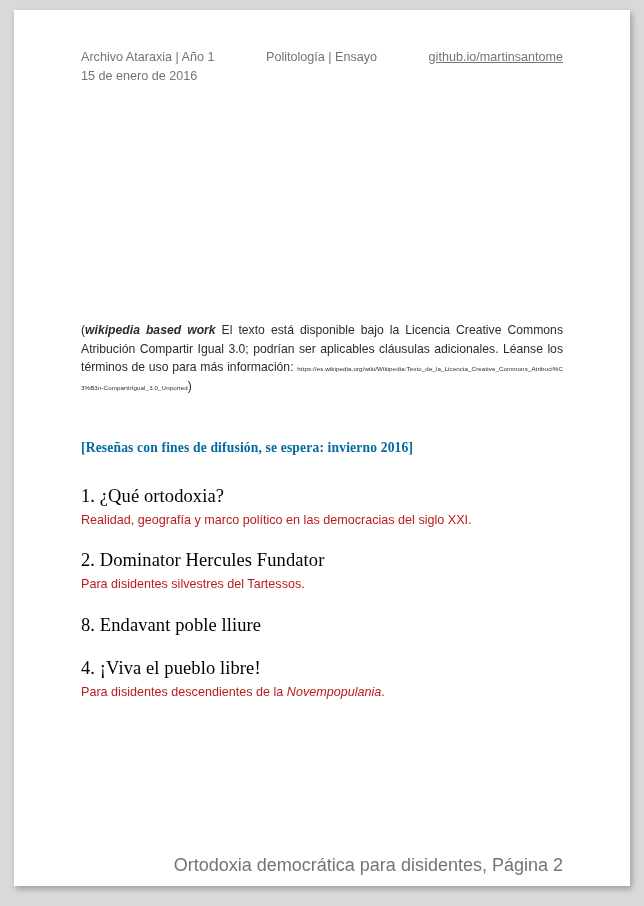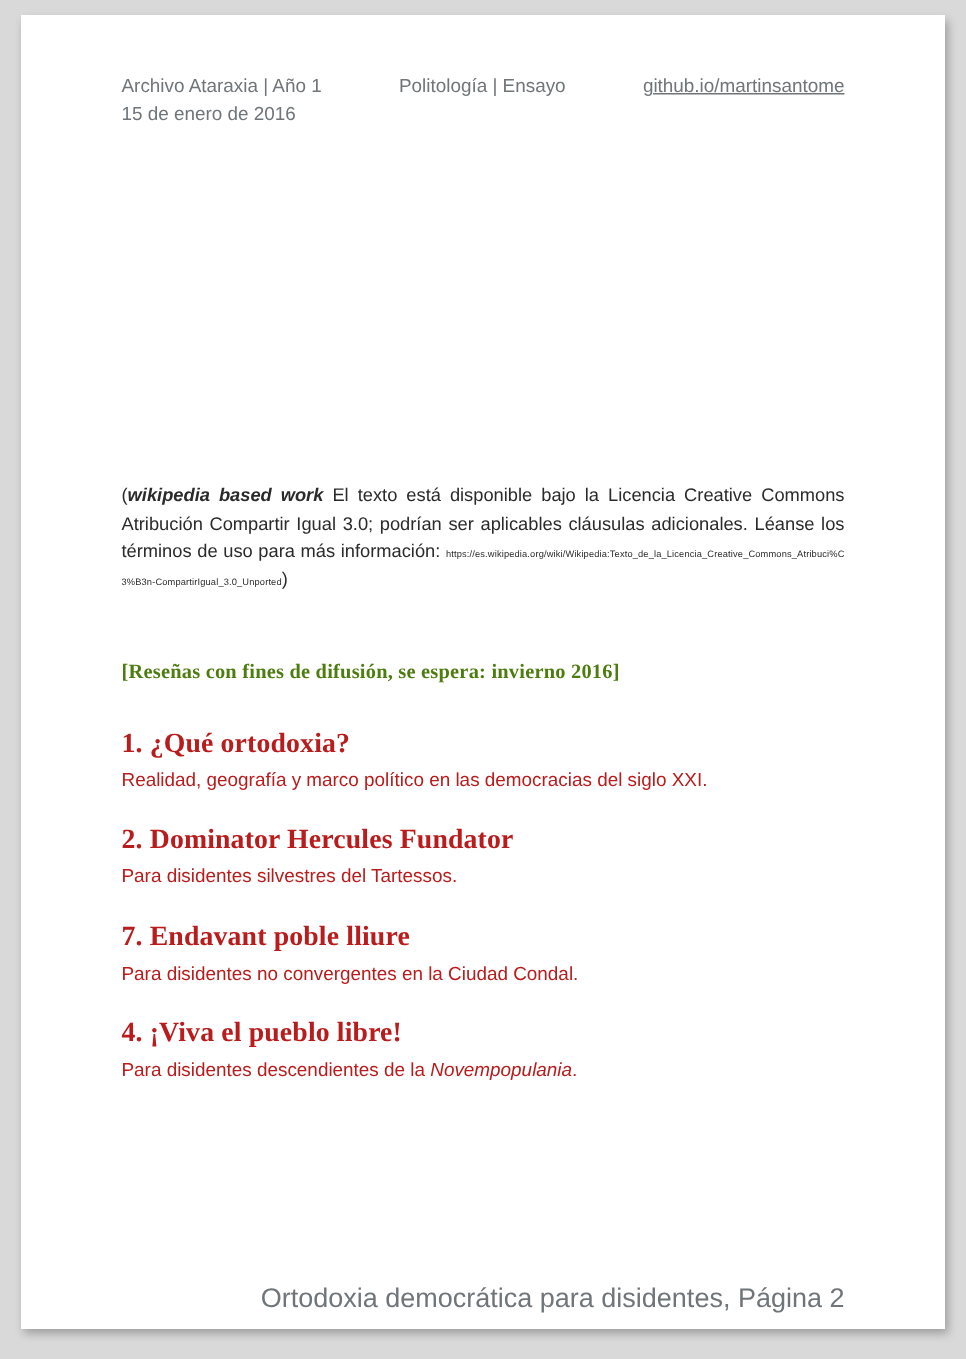--- a/index.html
+++ b/index.html
@@ -83,39 +83,39 @@
 
   
   .notice {
     position: absolute;
     top: 430px;
     left: 0;
     width: 482px;
     font-family: "Liberation Serif", serif;
     font-weight: bold;
     font-size: 13.6px;
-    color: #4d7c0f;
+    color: #0369a1;
     letter-spacing: 0.15px;
   }
 
   
   .items {
     position: absolute;
     top: 476px;
     left: 0;
     width: 482px;
   }
   .item { margin-bottom: 21px; }
   .item:last-child { margin-bottom: 0; }
 
   .item-title {
     font-family: "Liberation Serif", serif;
-    font-weight: bold;
+    font-weight: normal;
     font-size: 18.5px;
-    color: #b91c1c;
+    color: #000000;
     line-height: 1.18;
     letter-spacing: 0.1px;
   }
   .item-desc {
     margin-top: 4px;
     font-size: 12.6px;
     color: #b91c1c;
     line-height: 1.4;
   }
   .item-desc i { font-style: italic; }
@@ -156,22 +156,21 @@
         <div class="item-title">1. ¿Qué ortodoxia?</div>
         <div class="item-desc">Realidad, geografía y marco político en las democracias del siglo XXI.</div>
       </div>
 
       <div class="item">
         <div class="item-title">2. Dominator Hercules Fundator</div>
         <div class="item-desc">Para disidentes silvestres del Tartessos.</div>
       </div>
 
       <div class="item">
-        <div class="item-title">7. Endavant poble lliure</div>
-        <div class="item-desc">Para disidentes no convergentes en la Ciudad Condal.</div>
+        <div class="item-title">8. Endavant poble lliure</div>
       </div>
 
       <div class="item">
         <div class="item-title">4. ¡Viva el pueblo libre!</div>
         <div class="item-desc"><span>Para disidentes descendientes de la </span><i>Novempopulania</i><span>.</span></div>
       </div>
 
     </div>
 
     <div class="footer">Ortodoxia democrática para disidentes, Página 2</div>

